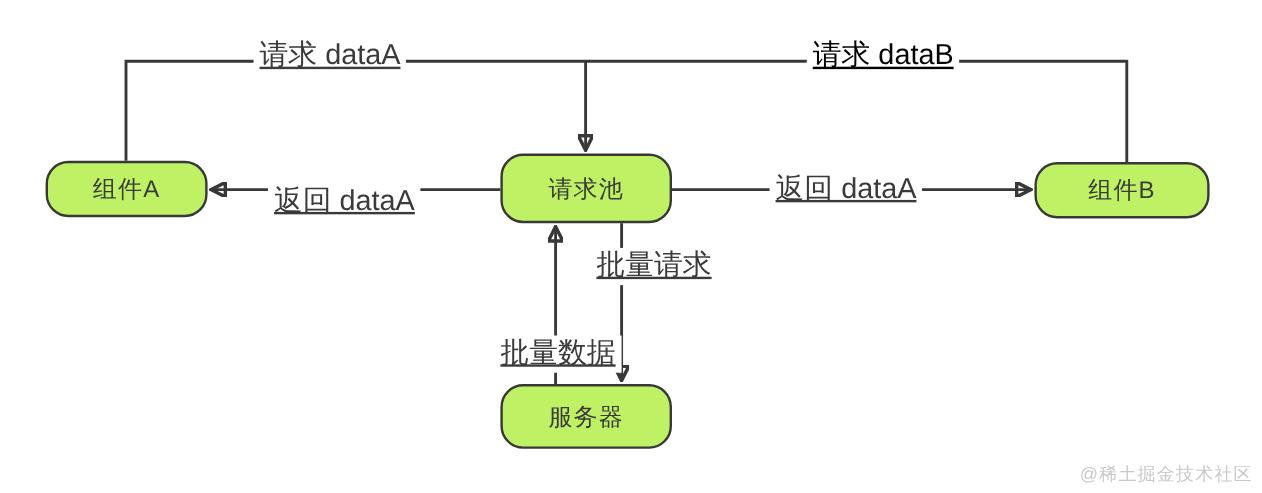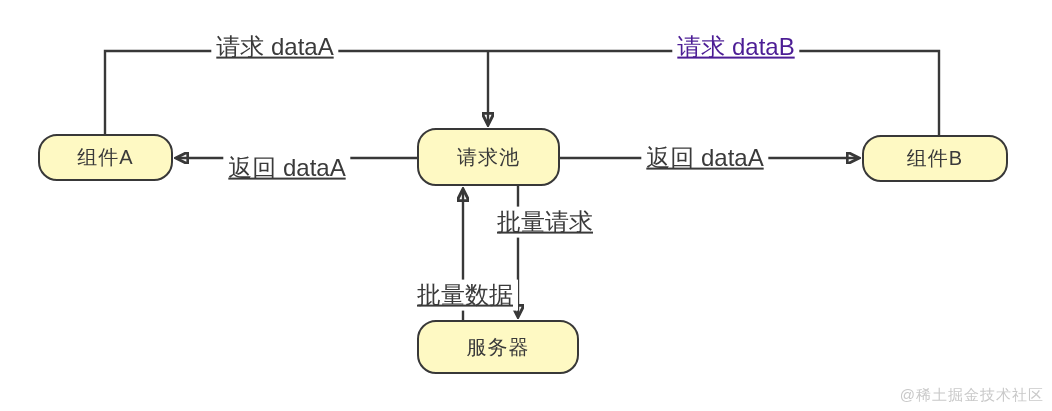--- a/index.html
+++ b/index.html
@@ -25,32 +25,32 @@
   .wires path {
     stroke: #383838;
     stroke-width: 2.4;
     fill: none;
   }
   .node {
     position: absolute;
     box-sizing: border-box;
     border: 2.4px solid #383838;
     border-radius: 19px;
-    background: #fef9c3;
+    background: #bef264;
     display: flex;
     align-items: center;
     justify-content: center;
     font-size: 20px;
     color: #3a3a3a;
     letter-spacing: 1px;
   }
   .node-component-a { left: 38px;  top: 134px; width: 135px; height: 47px; }
   .node-request-pool{ left: 417px; top: 128px; width: 143px; height: 58px; }
   .node-component-b { left: 862px; top: 135px; width: 146px; height: 47px; }
-  .node-server      { left: 417px; top: 320px; width: 162px; height: 54px; justify-content: center; }
+  .node-server      { left: 417px; top: 320px; width: 143px; height: 54px; justify-content: center; }
   .edge-label {
     position: absolute;
     transform: translate(-50%, -50%);
     background: #ffffff;
     padding: 1px 5px;
     font-size: 24px;
     color: #3a3a3a;
     white-space: nowrap;
     line-height: 1.2;
     text-decoration: underline;
@@ -106,21 +106,21 @@
   <div class="node node-component-b" style="border-color: rgb(56, 56, 56); color: rgb(58, 58, 58);">
     <span>组件B</span>
   </div>
 
   <div class="node node-server" style="border-color: rgb(56, 56, 56); color: rgb(58, 58, 58);">
     <span>服务器</span>
   </div>
 
   <div class="edge-label lbl-request-data-a" style="color: rgb(58, 58, 58);">请求 dataA</div>
 
-  <div class="edge-label lbl-request-data-b" style="color: #4c1d95;">请求 dataB</div>
+  <div class="edge-label lbl-request-data-b" style="color: #000000;">请求 dataB</div>
 
   <div class="edge-label lbl-return-data-a" style="color: rgb(58, 58, 58);">返回 dataA</div>
 
   <div class="edge-label lbl-return-data-b" style="color: rgb(58, 58, 58);">返回 dataA</div>
 
   <div class="edge-label lbl-batch-request" style="color: rgb(58, 58, 58);">批量请求</div>
 
   <div class="edge-label lbl-batch-data" style="color: rgb(58, 58, 58); margin-top: 12px;">批量数据</div>
 
   <div class="watermark" style="color: rgb(201, 201, 201);">@稀土掘金技术社区</div>

